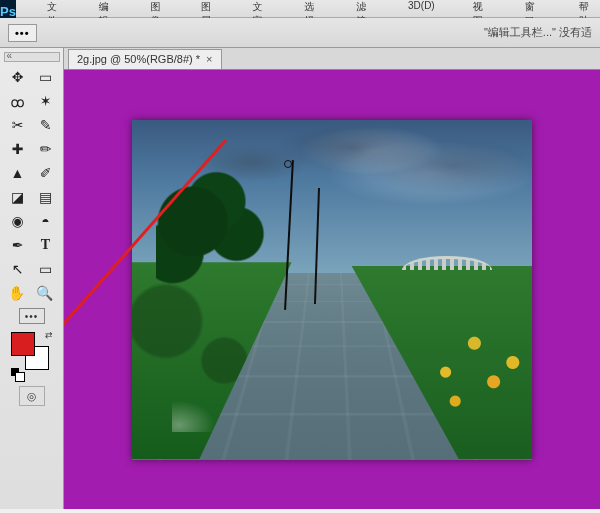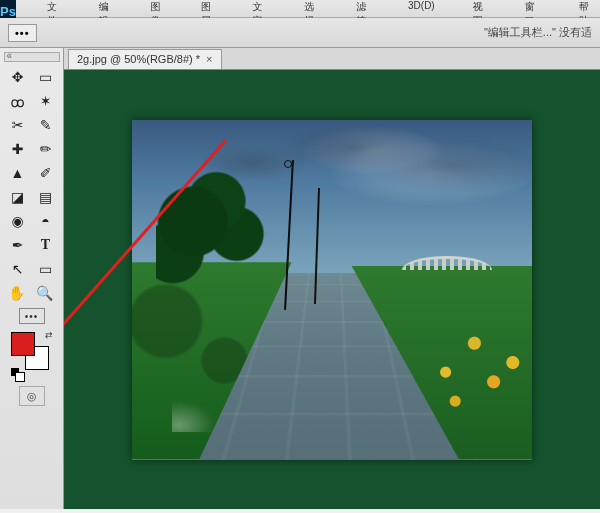--- a/index.html
+++ b/index.html
@@ -30,21 +30,21 @@
 .swatch-wrap { width:50px; height:50px; margin-top:6px; position:relative; }
 .swatch-fg { position:absolute; width:24px; height:24px; background:#d81e1e; border:1px solid #000; top:2px; left:4px; z-index:2;}
 .swatch-bg { position:absolute; width:24px; height:24px; background:#fff; border:1px solid #000; top:16px; left:18px; z-index:1;}
 .swatch-swap { position:absolute; right:4px; top:0; font-size:9px; color:#333;}
 .swatch-reset { position:absolute; left:4px; bottom:0; width:12px; height:12px; }
 .swatch-reset::before{content:"";position:absolute;width:8px;height:8px;background:#000;left:0;top:0;}
 .swatch-reset::after{content:"";position:absolute;width:8px;height:8px;background:#fff;border:1px solid #000;left:4px;top:4px;}
 .qm { width:26px; height:20px; margin-top:6px; border:1px solid #aaa; display:flex; align-items:center; justify-content:center; font-size:11px;}
 
 
-.docarea { flex:1; display:flex; flex-direction:column; background:#14532d; }
+.docarea { flex:1; display:flex; flex-direction:column; background:#a21caf; }
 .tabbar { height:22px; background:#d8d8d8; display:flex; align-items:center; border-bottom:1px solid #888;}
 .tab { height:20px; background:#eee; border:1px solid #999; border-bottom:none; padding:0 8px; display:flex; align-items:center; font-size:11px; margin-left:4px; gap:6px;}
 .tab .x { font-size:11px; color:#555;}
 .canvas-scroll { flex:1; overflow:auto; display:flex; align-items:center; justify-content:center; position:relative;}
 .canvas { width:400px; height:340px; background:#4b7a8c; box-shadow:0 0 8px rgba(0,0,0,.5); position:relative; overflow:hidden; margin:30px;}
 
 .sky { position:absolute; inset:0; height:45%;
   background:
     radial-gradient(ellipse 120px 40px at 60% 20%, rgba(255,255,255,.35), transparent 60%),
     radial-gradient(ellipse 160px 50px at 75% 35%, rgba(200,220,235,.4), transparent 65%),

